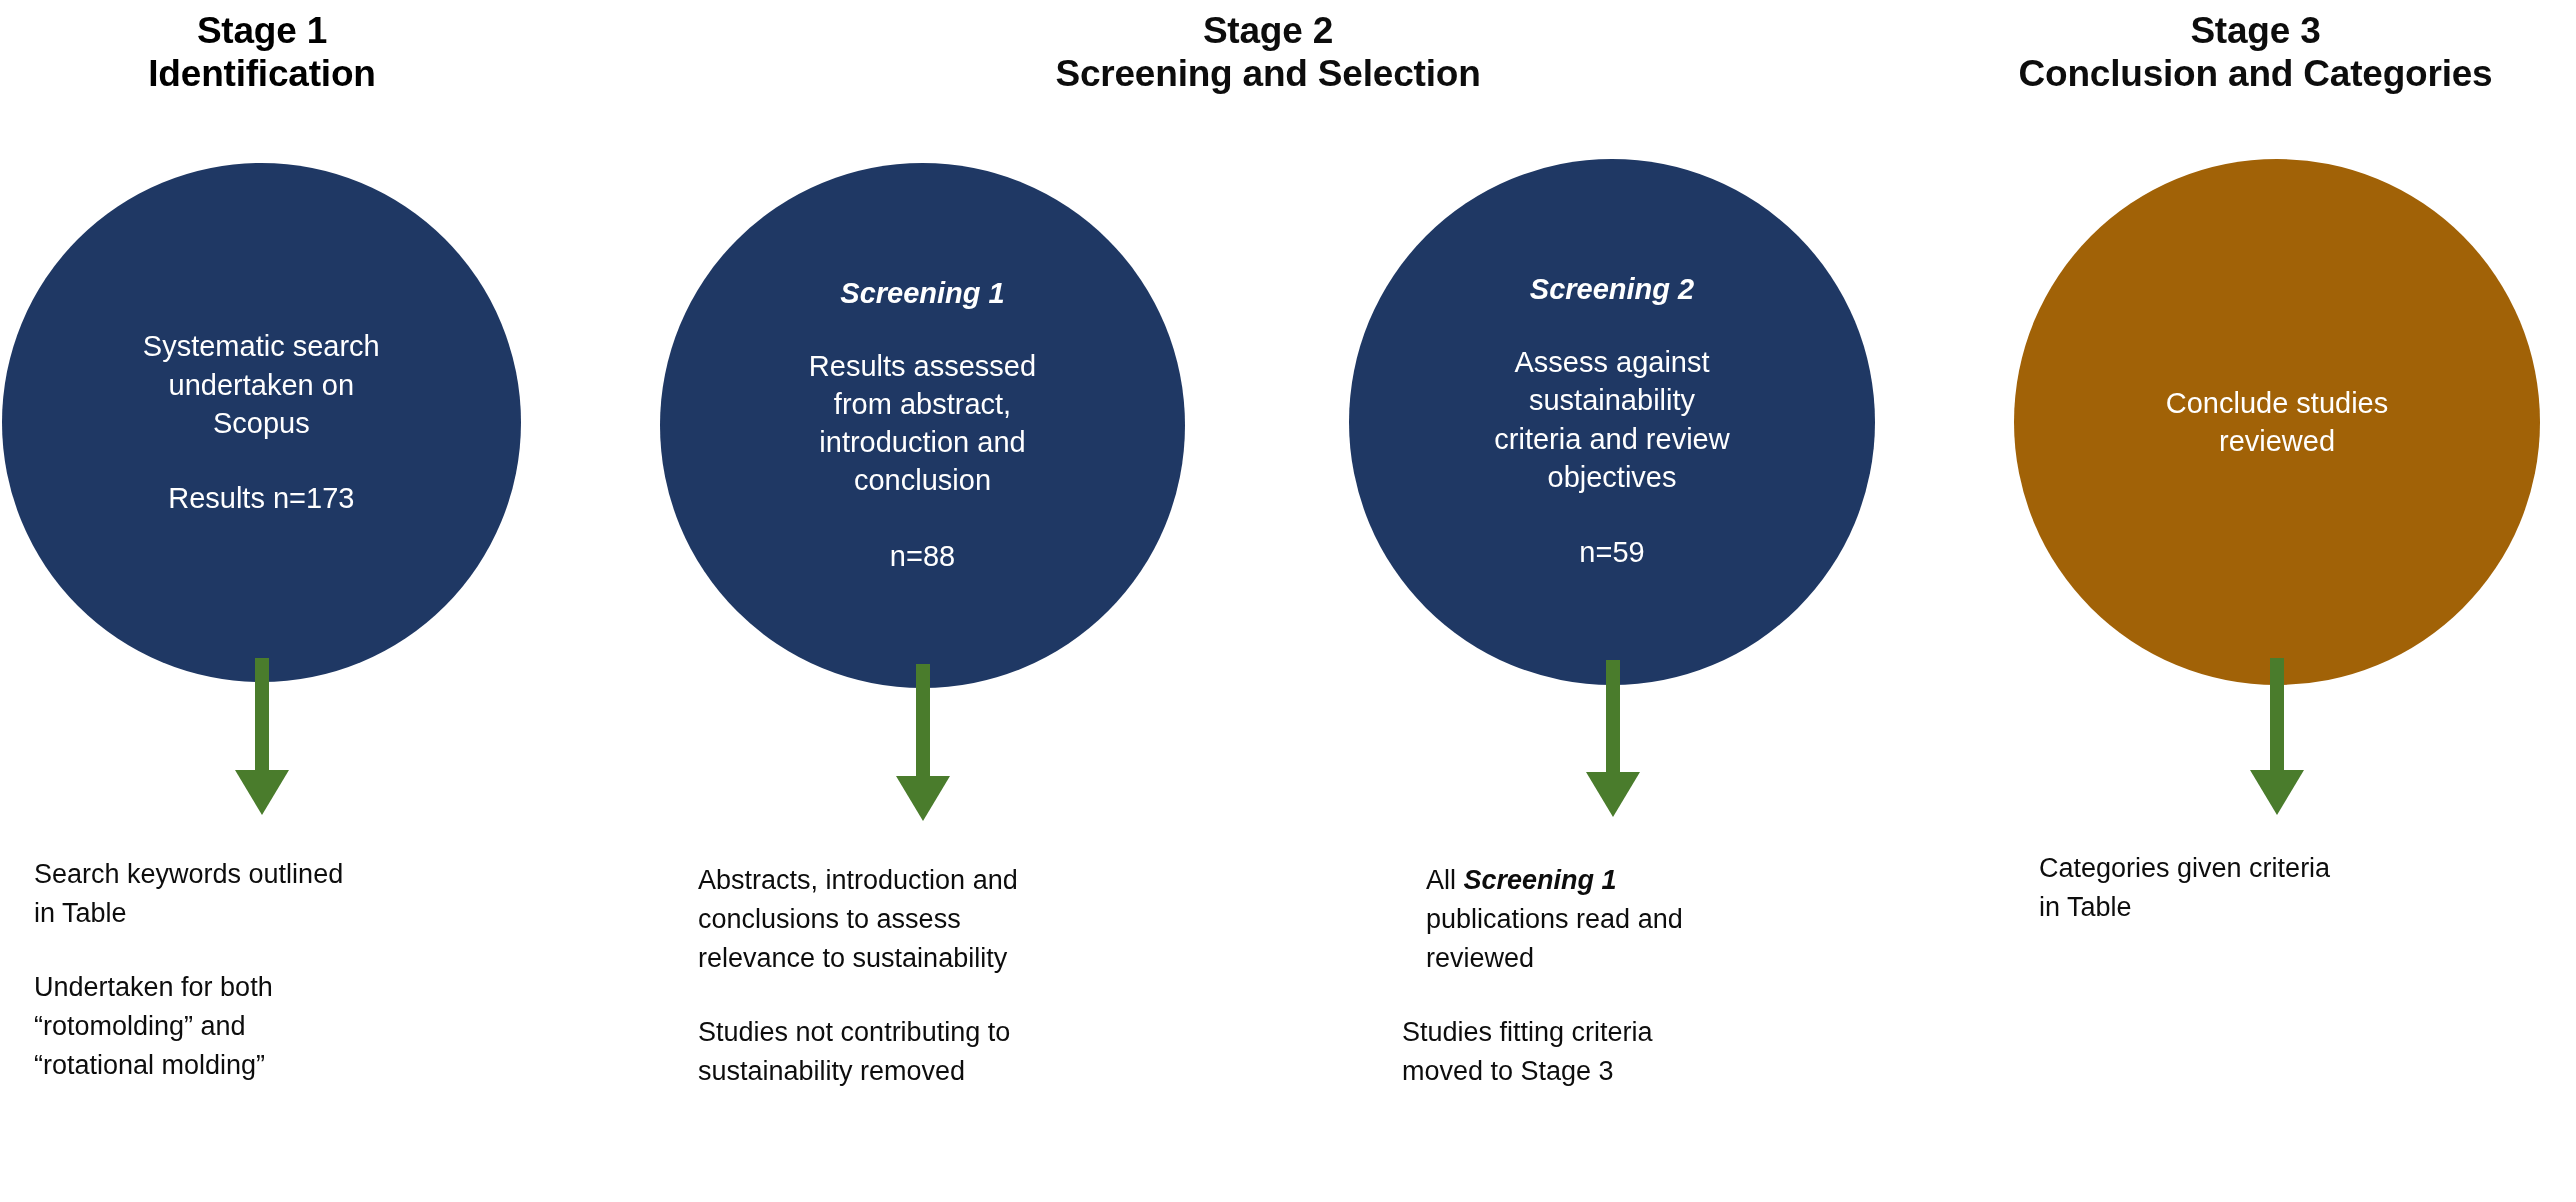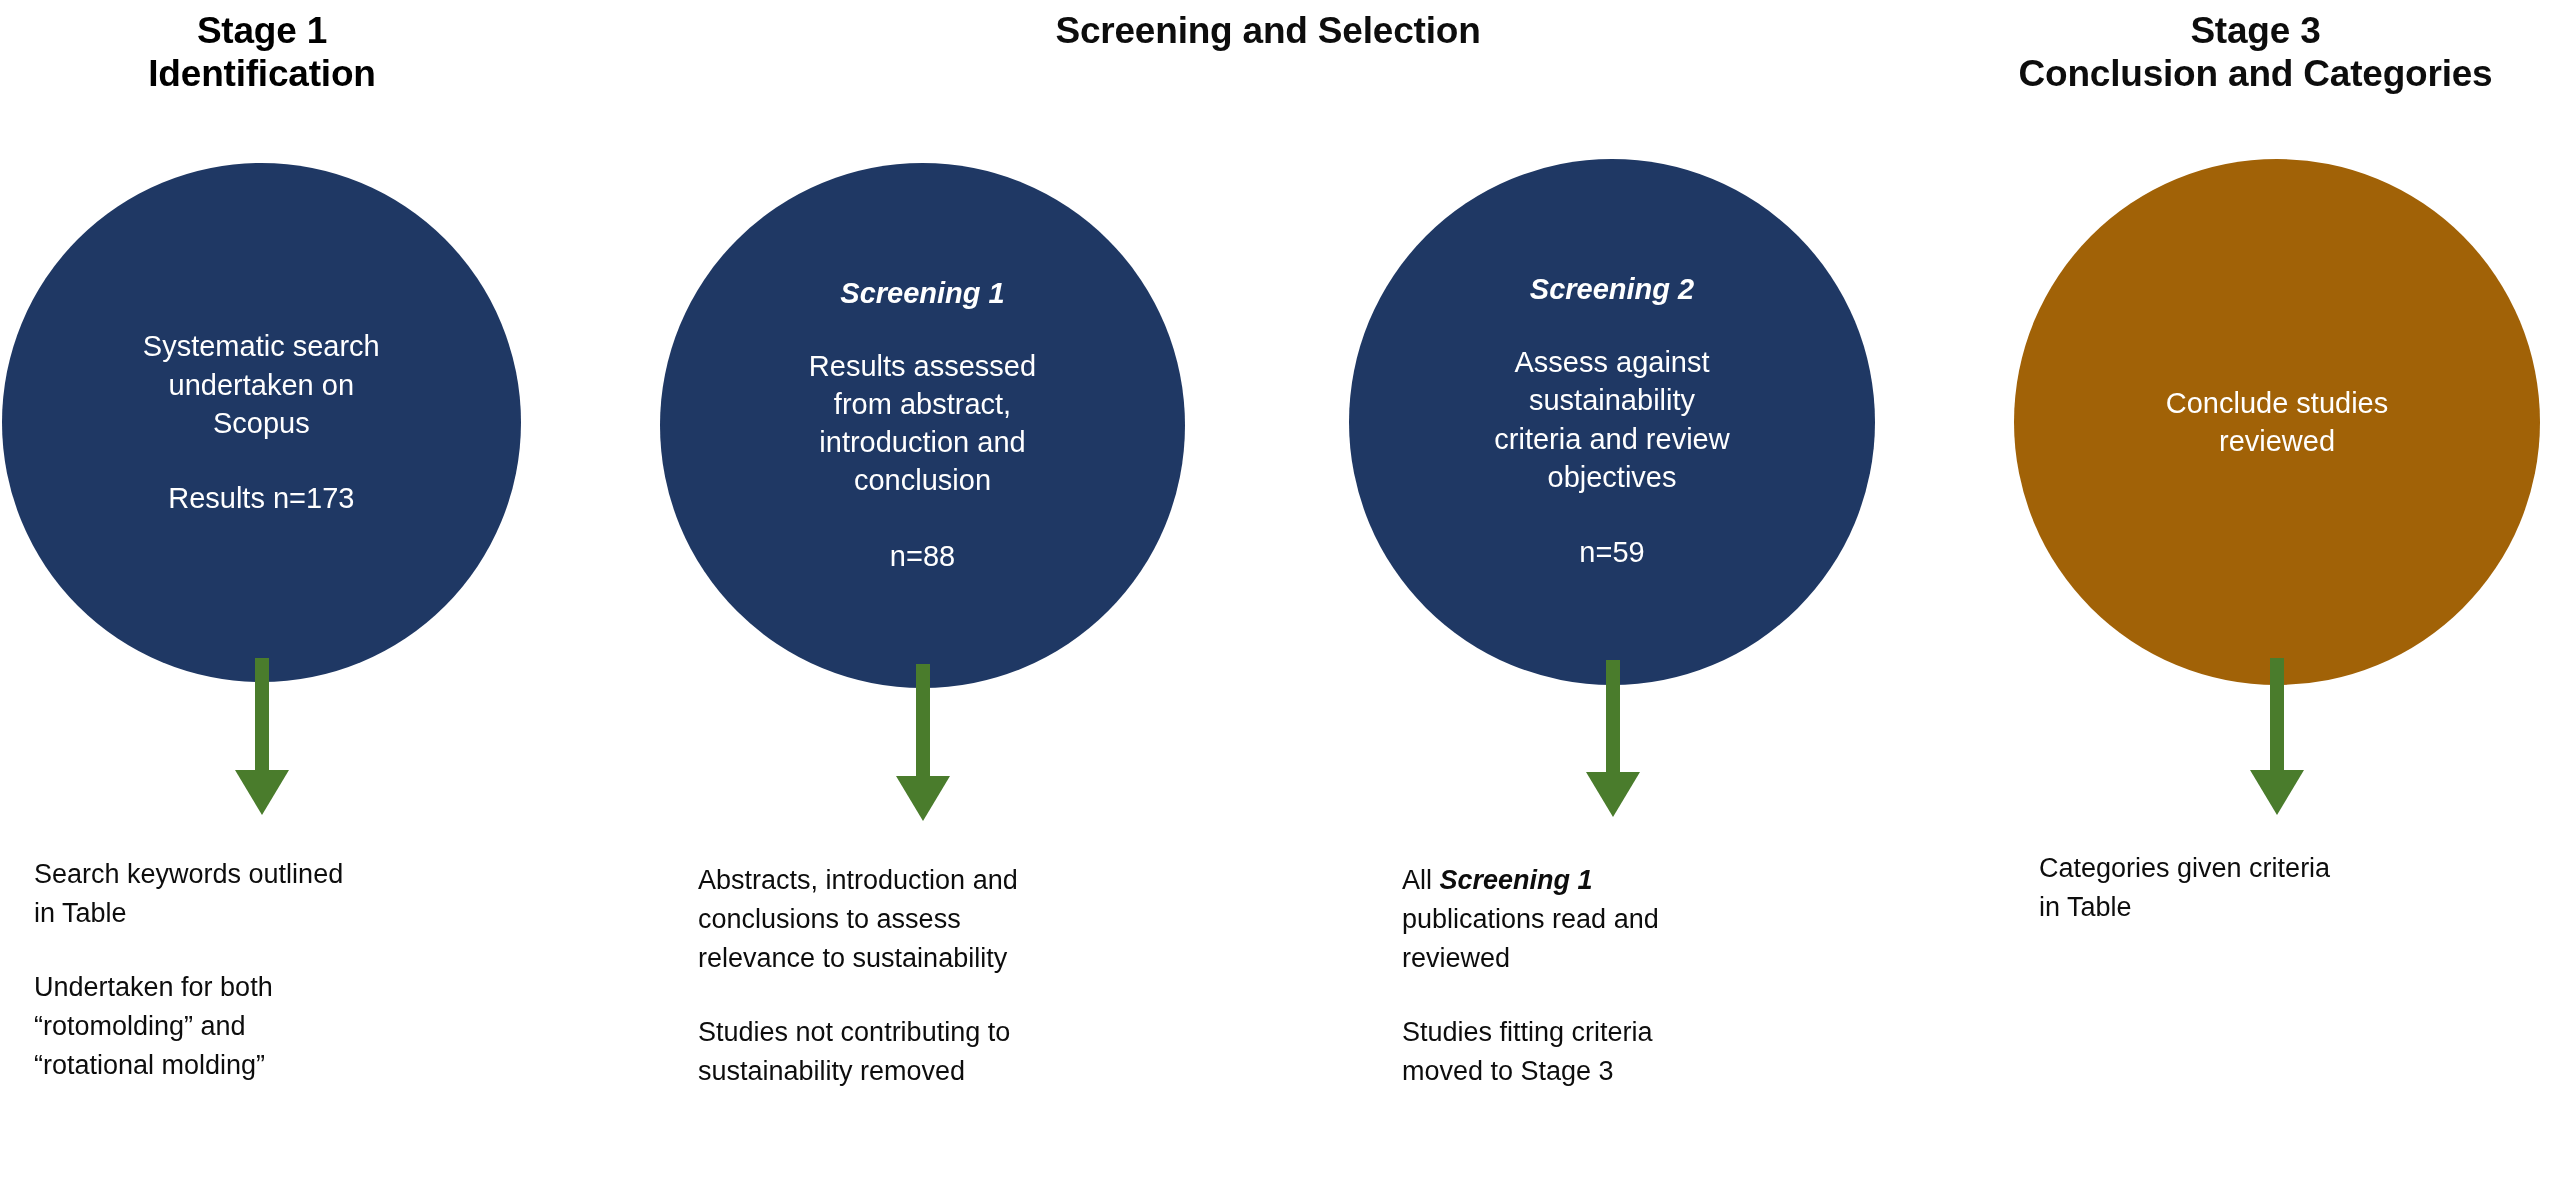--- a/index.html
+++ b/index.html
@@ -127,20 +127,21 @@
 </style>
 </head>
 <body style="background: rgb(255, 255, 255);">
 
 <div class="stage-header" id="stage-1-header" style="color: #000000;">
   <span class="line">Stage 1</span>
   <span class="line">Identification</span>
 </div>
 
 <div class="stage-header" id="stage-2-header" style="color: rgb(13, 13, 13);">
+  <span class="line">Stage 2</span>
   <span class="line">Screening and Selection</span>
 </div>
 
 <div class="stage-header" id="stage-3-header" style="color: rgb(13, 13, 13);">
   <span class="line">Stage 3</span>
   <span class="line">Conclusion and Categories</span>
 </div>
 
 <div class="circle" id="circle-stage-1" style="background: rgb(31, 56, 100); color: rgb(255, 255, 255);">
   <div class="circle-inner">
@@ -212,21 +213,21 @@
 
 <div class="notes" id="notes-2" style="color: rgb(13, 13, 13);">
   <span class="note-para" style="white-space: pre-line;">Abstracts, introduction and
 conclusions to assess
 relevance to sustainability</span>
   <span class="note-para" style="white-space: pre-line;">Studies not contributing to
 sustainability removed</span>
 </div>
 
 <div class="notes" id="notes-3" style="color: rgb(13, 13, 13);">
-  <span class="note-para" style="white-space: pre-line;"><span>All </span><em>Screening 1</em><span style="white-space: pre-line;">
+  <span class="note-para" style="white-space: pre-line; margin-left: 24px;"><span>All </span><em>Screening 1</em><span style="white-space: pre-line;">
 publications read and
 reviewed</span></span>
   <span class="note-para" style="white-space: pre-line;">Studies fitting criteria
 moved to Stage 3</span>
 </div>
 
 <div class="notes" id="notes-4" style="color: rgb(13, 13, 13);">
   <span class="note-para" style="white-space: pre-line;">Categories given criteria
 in Table</span>
 </div>

